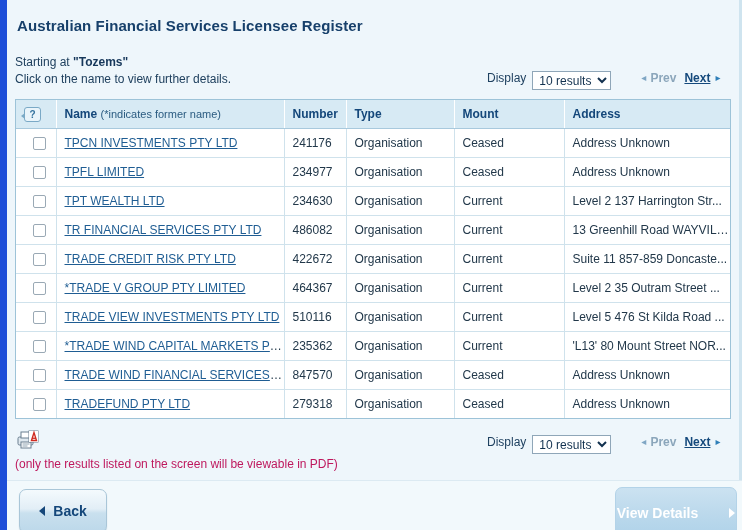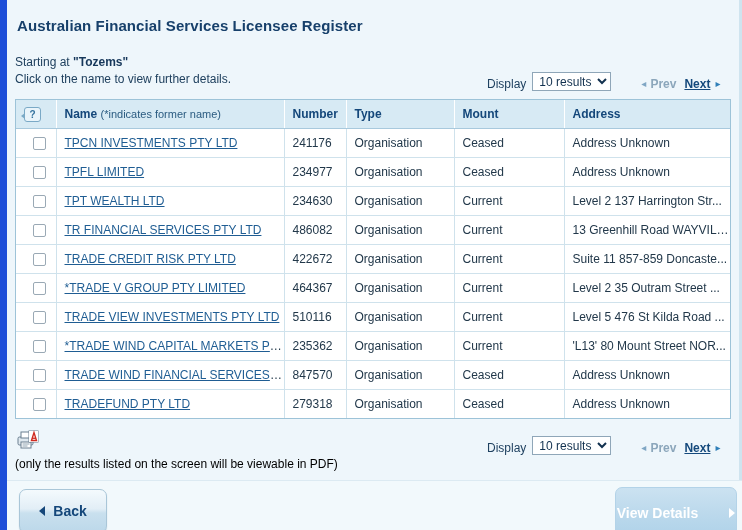--- a/index.html
+++ b/index.html
@@ -51,21 +51,21 @@
     left: 8px;
     top: 72px;
     font-size: 12px;
     color: #20415f;
   }
 
   
   .ctrl-row {
     position: absolute;
     display: flex;
-    align-items: flex-end;
+    align-items: flex-start;
     height: 20px;
   }
   .ctrl-row.top { left: 480px; top: 71px; }
   .ctrl-row.bottom { left: 480px; top: 435px; }
 
   .display-label {
     font-size: 12px;
     color: #1f4160;
     margin-right: 6px;
   }
@@ -232,21 +232,21 @@
     font-weight: bold;
     font-size: 12px;
     text-decoration: underline;
     cursor: pointer;
   }
   .pdf-note {
     position: absolute;
     left: 8px;
     top: 457px;
     font-size: 12px;
-    color: #000000;
+    color: #be185d;
   }
 
   
   .bottom-bar {
     position: absolute;
     left: 0;
     bottom: 0;
     width: 742px;
     height: 50px;
     background: #f2f9fc;

